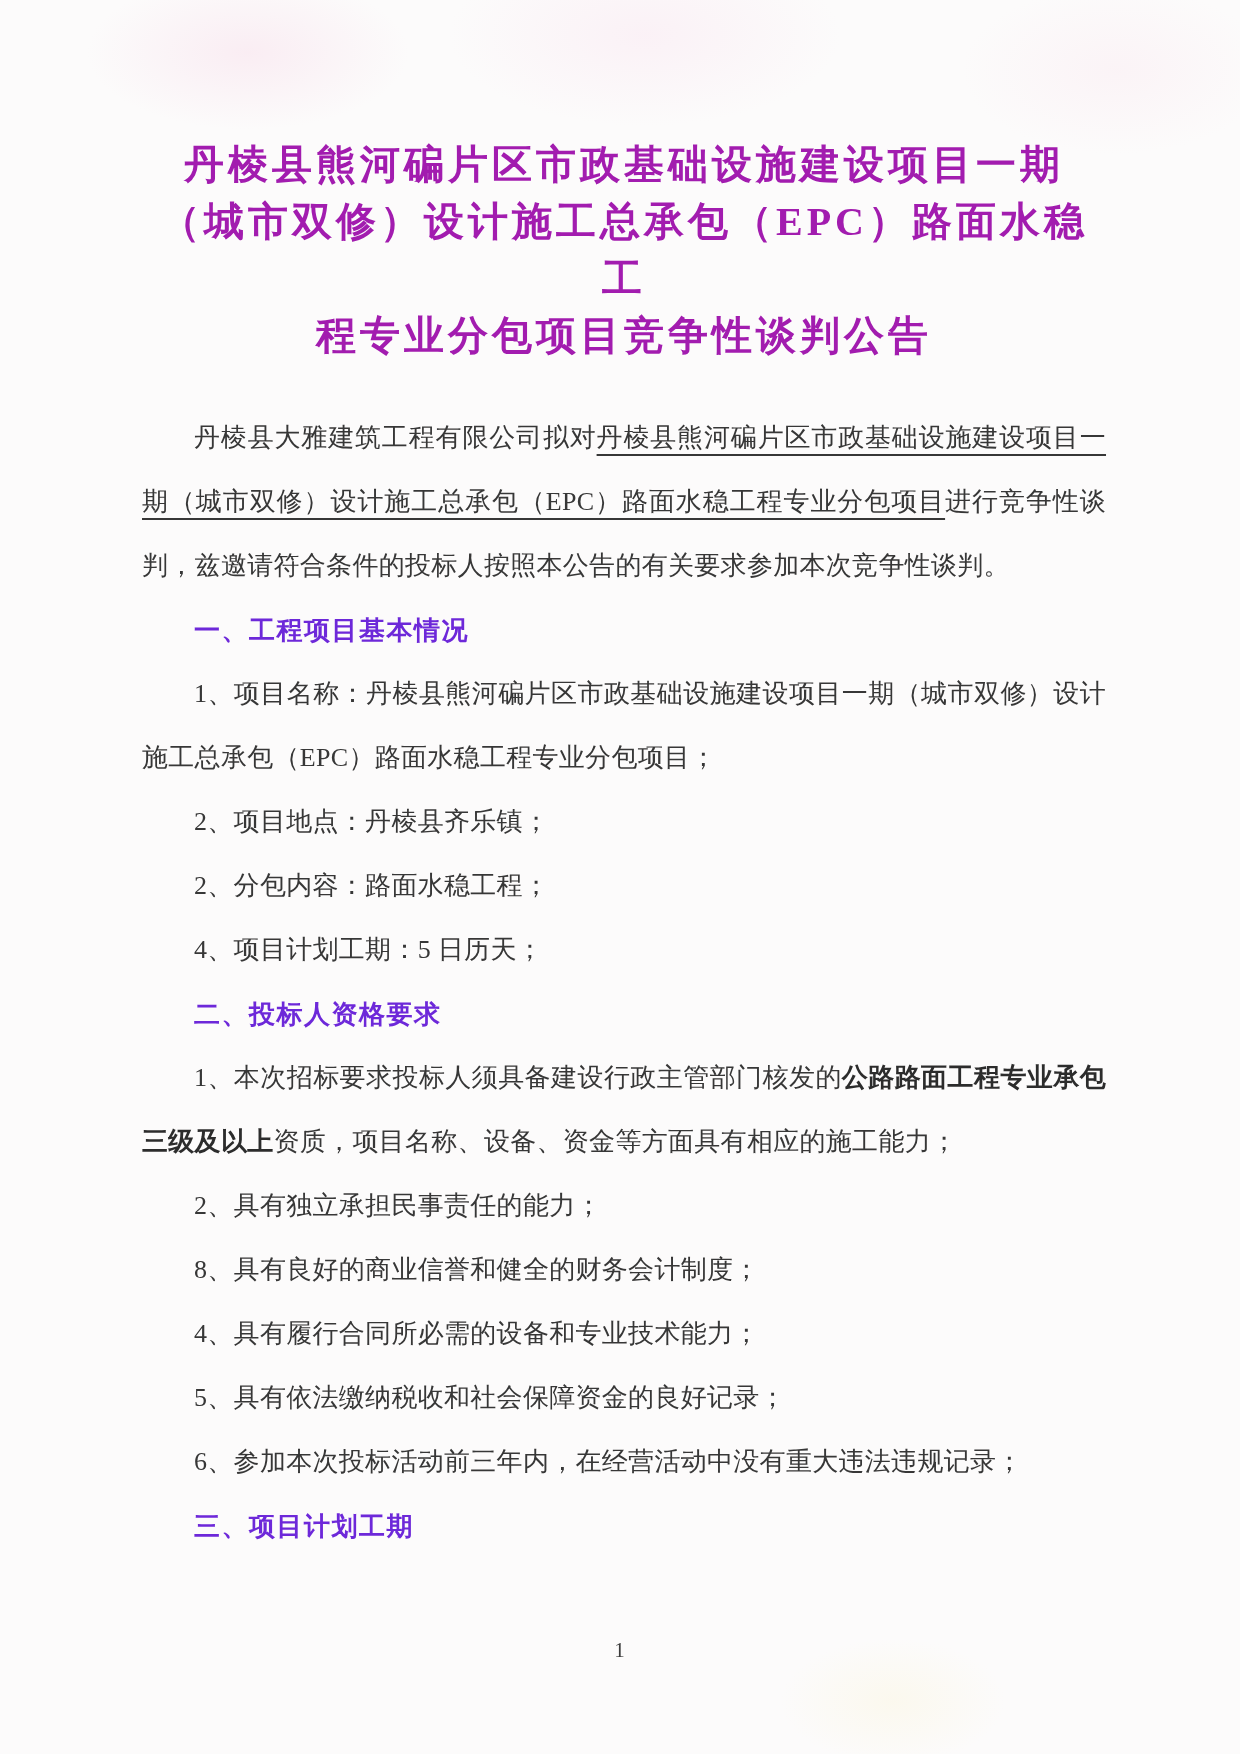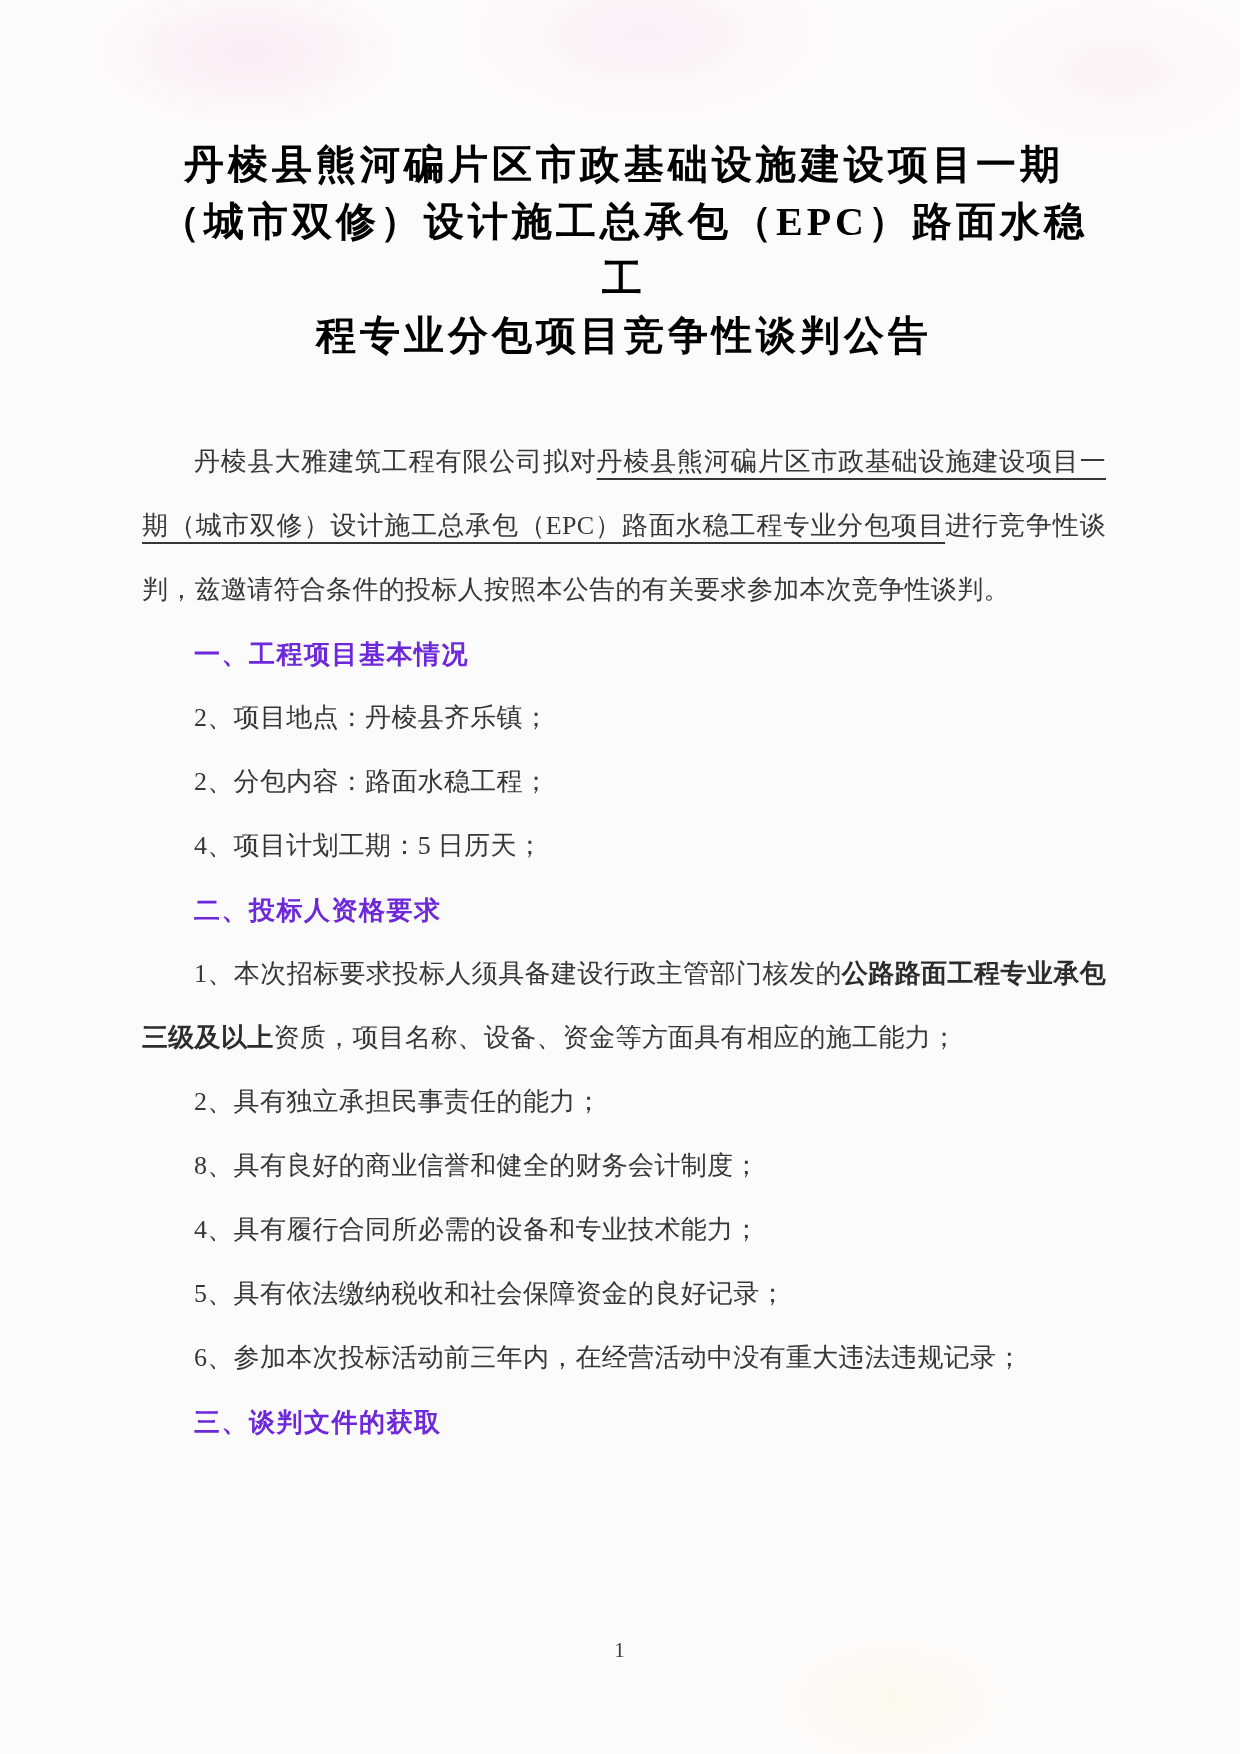--- a/index.html
+++ b/index.html
@@ -20,27 +20,27 @@
       radial-gradient(280px 130px at 52% 2%, rgba(248,221,236,.32), transparent 70%),
       radial-gradient(220px 120px at 90% 4%, rgba(249,226,236,.30), transparent 70%),
       radial-gradient(160px 90px at 72% 97%, rgba(250,244,214,.35), transparent 70%);
     pointer-events:none;
   }
   .page{
     position:relative;
     padding:136px 134px 0 142px;
   }
   .title{
-    margin:0 0 66px 0;
+    margin:0 0 42px 0;
     font-size:40px;
     font-weight:700;
     line-height:57px;
     letter-spacing:4px;
     text-align:center;
-    color:#000000;
+    color:#a21caf;
   }
   .title .tl{display:block;}
   .para{
     margin:0;
     font-size:26px;
     line-height:64px;
     letter-spacing:.3px;
     text-align:justify;
     color:#373737;
   }
@@ -75,31 +75,32 @@
   <h1 class="title">
     <span class="tl">丹棱县熊河碥片区市政基础设施建设项目一期</span>
     <span class="tl">（城市双修）设计施工总承包（EPC）路面水稳工</span>
     <span class="tl">程专业分包项目竞争性谈判公告</span>
   </h1>
 
   <p class="para indent"><span>丹棱县大雅建筑工程有限公司拟对</span><span class="u">丹棱县熊河碥片区市政基础设施建设项目一期（城市双修）设计施工总承包（EPC）路面水稳工程专业分包项目</span><span>进行竞争性谈判，兹邀请符合条件的投标人按照本公告的有关要求参加本次竞争性谈判。</span></p>
 
   <p class="para heading">一、工程项目基本情况</p>
 
+  <p class="para indent">1、项目名称：丹棱县熊河碥片区市政基础设施建设项目一期（城市双修）设计施工总承包（EPC）路面水稳工程专业分包项目；</p>
   <p class="para indent">2、项目地点：丹棱县齐乐镇；</p>
   <p class="para indent">2、分包内容：路面水稳工程；</p>
   <p class="para indent">4、项目计划工期：5 日历天；</p>
 
   <p class="para heading">二、投标人资格要求</p>
 
   <p class="para indent"><span>1、本次招标要求投标人须具备建设行政主管部门核发的</span><span class="b">公路路面工程专业承包三级及以上</span><span>资质，项目名称、设备、资金等方面具有相应的施工能力；</span></p>
 
   <p class="para indent">2、具有独立承担民事责任的能力；</p>
   <p class="para indent">8、具有良好的商业信誉和健全的财务会计制度；</p>
   <p class="para indent">4、具有履行合同所必需的设备和专业技术能力；</p>
   <p class="para indent">5、具有依法缴纳税收和社会保障资金的良好记录；</p>
   <p class="para indent">6、参加本次投标活动前三年内，在经营活动中没有重大违法违规记录；</p>
 
-  <p class="para heading">三、谈判文件的获取</p>
+  <p class="para heading">三、项目计划工期</p>
 
 </div>
 
 <div class="page-number">1</div>
 
 </body></html>

